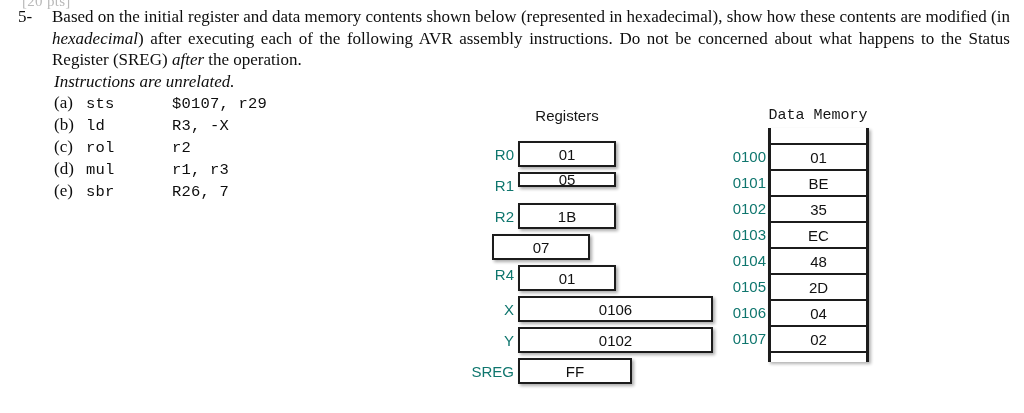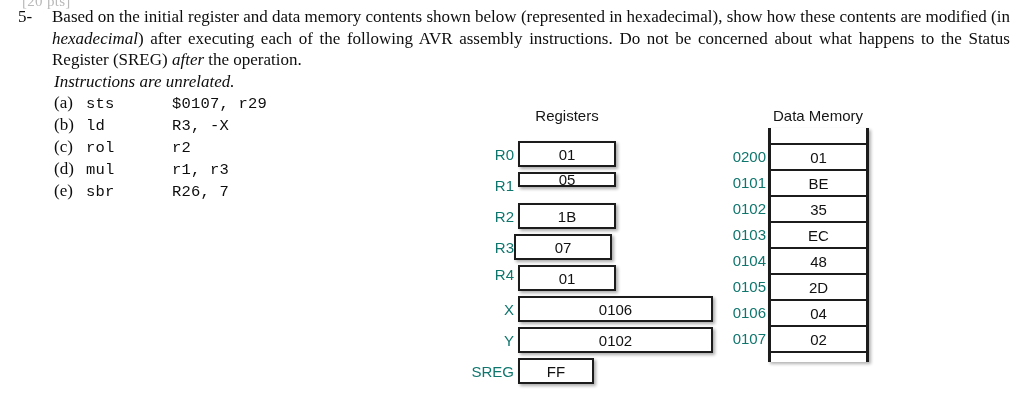--- a/index.html
+++ b/index.html
@@ -130,21 +130,21 @@
     font-family: "Liberation Sans", "DejaVu Sans", sans-serif;
     font-size: 15px;
     color: #111111;
     display: flex;
     align-items: center;
     justify-content: center;
   }
   .reg-box.wide { justify-content: center; }
 
   
-  #memory-title { left: 768px; top: 107px; width: 100px; text-align: center; }
+  #memory-title { left: 768px; top: 107px; width: 100px; text-align: center; font-family: Liberation Mono, monospace; }
 
   .mem-row-label { width: 44px; }
 
   #memory-table {
     position: absolute;
     left: 768px;
     top: 128px;
     width: 101px;
     height: 234px;
     border-left: 3px solid #1c1c1c;
@@ -194,45 +194,45 @@
 
 <div id="registers-figure">
   <div class="fig-title" id="registers-title">Registers</div>
 <div class="row-label reg-row-label" style="left: 458px; top: 146px;">R0</div>
     <div class="reg-box" style="left: 518px; top: 141px; width: 98px; height: 26px;">01</div>
     <div class="row-label reg-row-label" style="left: 458px; top: 177px;">R1</div>
     <div class="reg-box" style="left: 518px; top: 172px; width: 98px; height: 15px;">05</div>
     <div class="row-label reg-row-label" style="left: 458px; top: 208px;">R2</div>
     <div class="reg-box" style="left: 518px; top: 203px; width: 98px; height: 26px;">1B</div>
     <div class="row-label reg-row-label" style="left: 458px; top: 239px;">R3</div>
-    <div class="reg-box" style="left: 514px; top: 234px; width: 98px; height: 26px;">07</div>
+    <div class="reg-box" style="left: 492px; top: 234px; width: 98px; height: 26px;">07</div>
     <div class="row-label reg-row-label" style="left: 458px; top: 266px;">R4</div>
     <div class="reg-box" style="left: 518px; top: 265px; width: 98px; height: 26px;">01</div>
     <div class="row-label reg-row-label" style="left: 458px; top: 301px;">X</div>
     <div class="reg-box wide" style="left: 518px; top: 296px; width: 195px; height: 26px;">0106</div>
     <div class="row-label reg-row-label" style="left: 458px; top: 332px;">Y</div>
     <div class="reg-box wide" style="left: 518px; top: 327px; width: 195px; height: 26px;">0102</div>
     <div class="row-label reg-row-label" style="left: 458px; top: 363px;">SREG</div>
-    <div class="reg-box" style="left: 518px; top: 358px; width: 76px; height: 26px;">FF</div>
+    <div class="reg-box" style="left: 518px; top: 358px; width: 114px; height: 26px;">FF</div>
   </div>
 
 <div class="fig-title" id="memory-title">Data Memory</div>
 <div id="memory-table">
   <div id="memory-cells">
       <div class="mem-cell">01</div>
       <div class="mem-cell">BE</div>
       <div class="mem-cell">35</div>
       <div class="mem-cell">EC</div>
       <div class="mem-cell">48</div>
       <div class="mem-cell">2D</div>
       <div class="mem-cell">04</div>
       <div class="mem-cell">02</div>
     </div>
 </div>
 
-<div class="row-label mem-row-label" style="position: absolute; left: 722px; top: 148px;">0200</div>
+<div class="row-label mem-row-label" style="position: absolute; left: 722px; top: 148px;">0100</div>
 <div class="row-label mem-row-label" style="position: absolute; left: 722px; top: 174px;">0101</div>
 <div class="row-label mem-row-label" style="position: absolute; left: 722px; top: 200px;">0102</div>
 <div class="row-label mem-row-label" style="position: absolute; left: 722px; top: 226px;">0103</div>
 <div class="row-label mem-row-label" style="position: absolute; left: 722px; top: 252px;">0104</div>
 <div class="row-label mem-row-label" style="position: absolute; left: 722px; top: 278px;">0105</div>
 <div class="row-label mem-row-label" style="position: absolute; left: 722px; top: 304px;">0106</div>
 <div class="row-label mem-row-label" style="position: absolute; left: 722px; top: 330px;">0107</div>
 
 </body></html>

